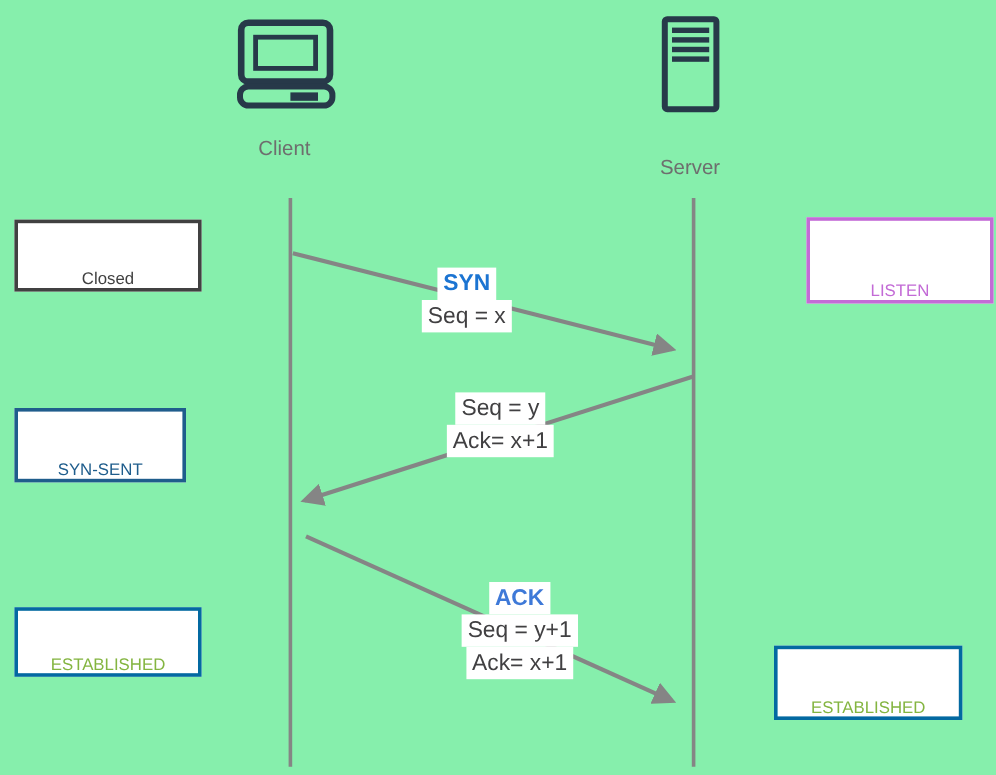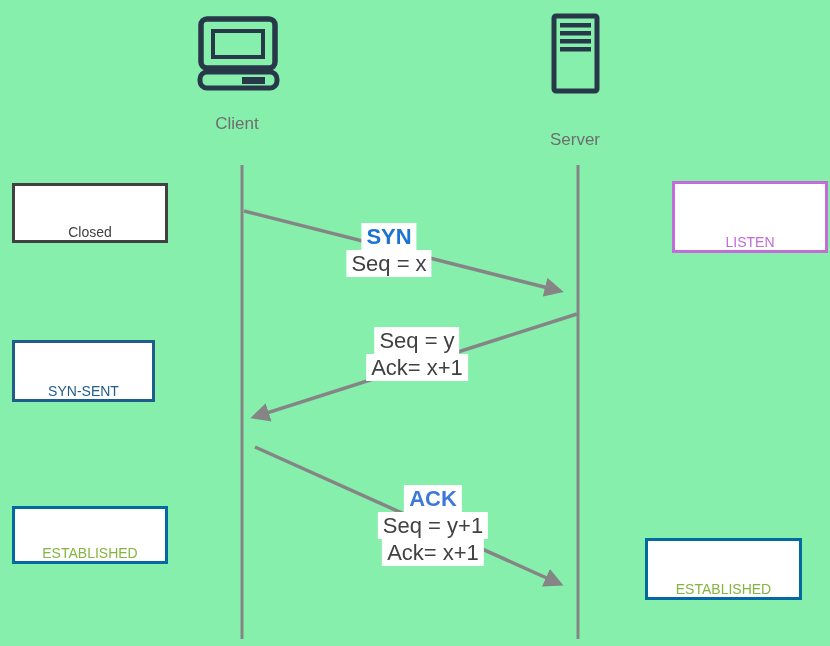--- a/index.html
+++ b/index.html
@@ -52,21 +52,21 @@
     transform: translateX(-50%);
     display: flex;
     flex-direction: column;
     align-items: center;
     text-align: center;
   }
   .message .line {
     display: inline-block;
     background: #ffffff;
     padding: 1px 5px;
-    font-size: 22px;
+    font-size: 19px;
     line-height: 25px;
     color: #414042;
     white-space: nowrap;
     text-align: right;
   }
   .message .msg-label { font-weight: 700; }
   .msg-label.syn     { color: #1b74d2; }
   .msg-label.syn-ack { color: #fb1320; }
   .msg-label.ack     { color: #3e79d8; }
 </style>

